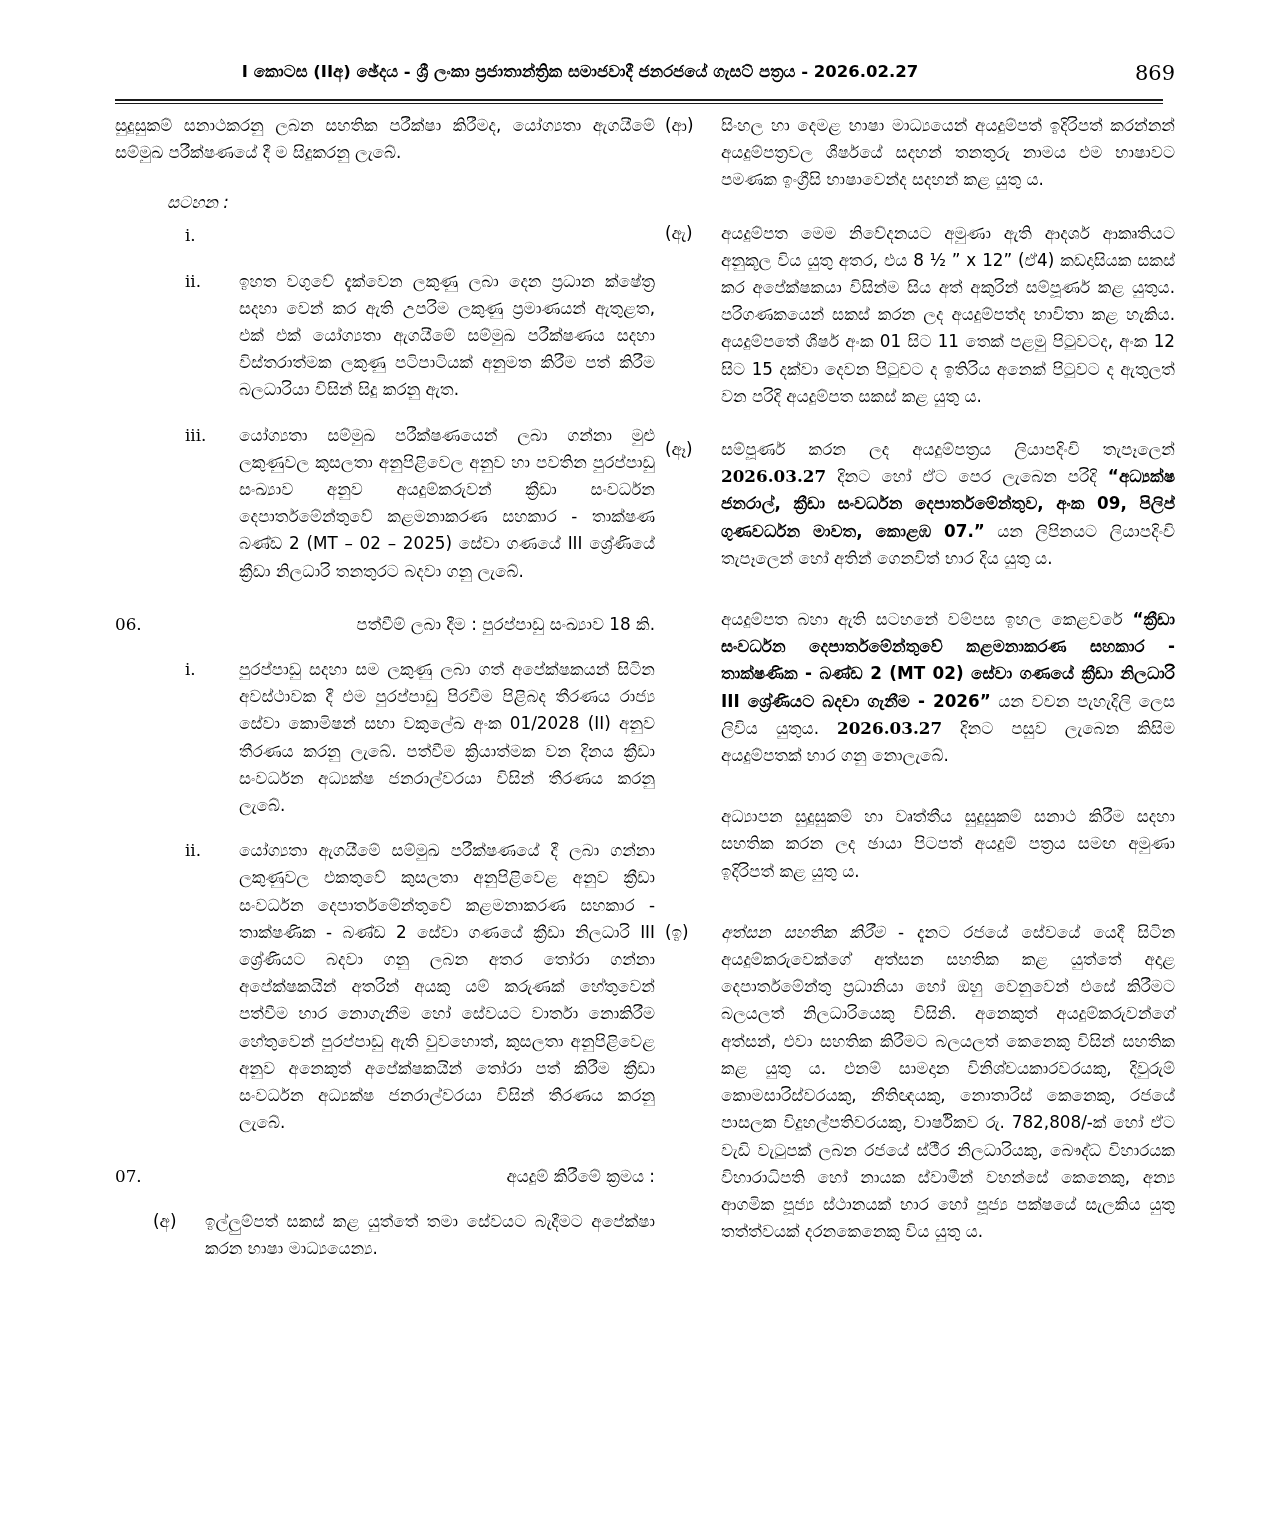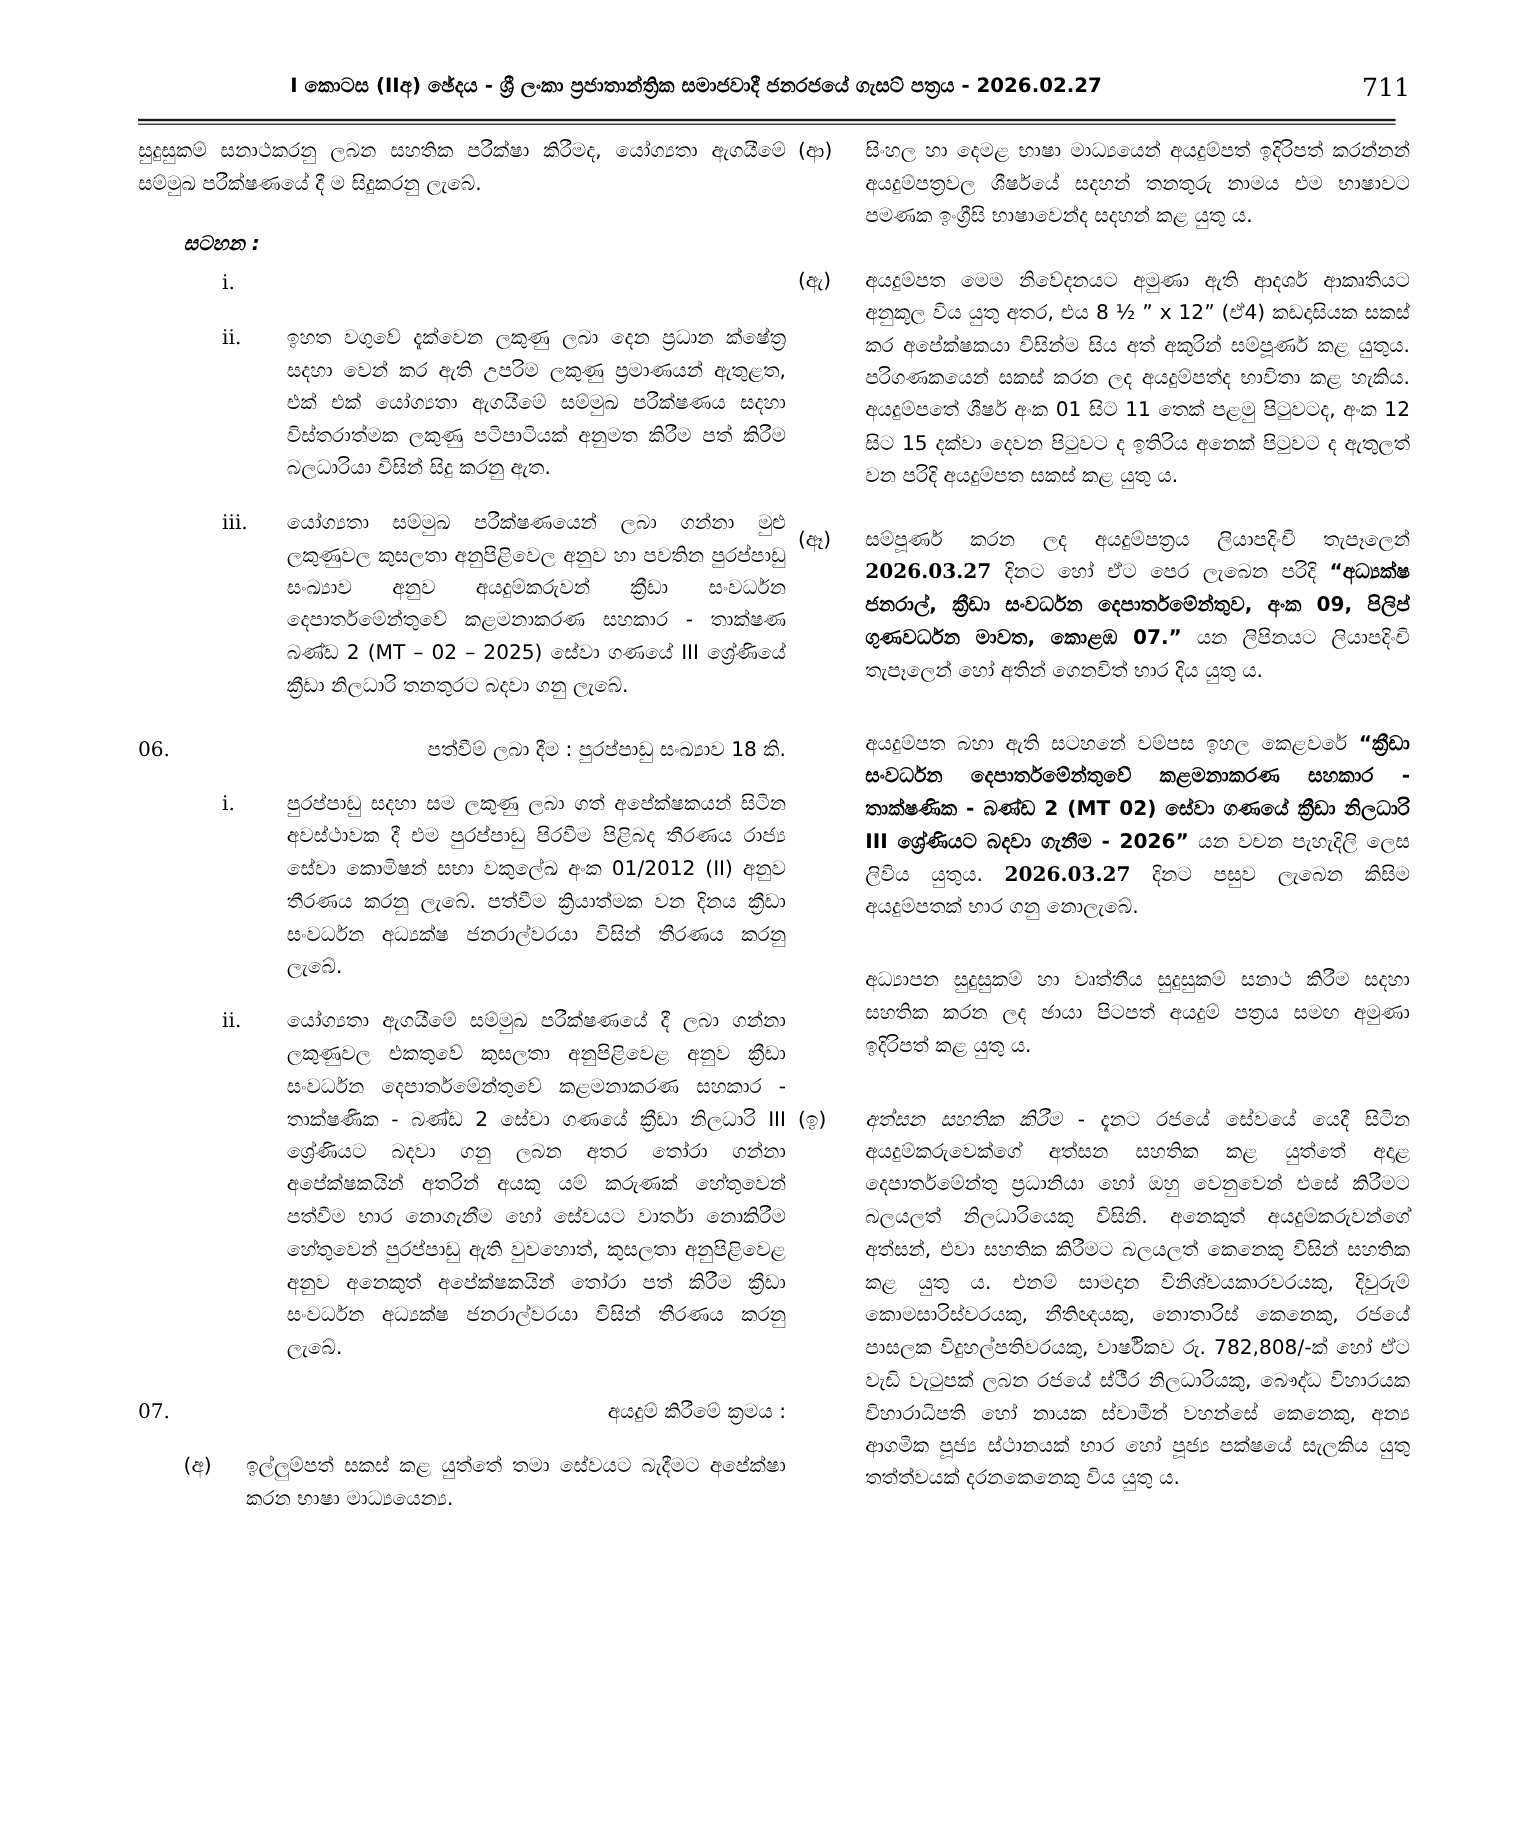--- a/index.html
+++ b/index.html
@@ -112,43 +112,43 @@
 
   .letter-right { margin-left: 0; }
   .letter-right .marker { width: 56px; text-align: left; }
 
   
   .indent-body { margin-left: 56px; }
 
   .note-label {
     font-size: 16.8px;
     font-style: italic;
-    font-weight: bold;
-    margin-left: 38px;
+    font-weight: normal;
+    margin-left: 52px;
   }
 
   .sp-xs { height: 10px; }
   .sp-s  { height: 18px; }
   .sp-m  { height: 26px; }
   .sp-l  { height: 34px; }
 
   .latin {
     font-family: "DejaVu Serif", "Liberation Serif", serif;
   }
   b, .bold { font-weight: bold; }
   i, .ital { font-style: italic; }
 </style>
 </head>
 <body>
 
 <div class="page">
 
   <div class="header">
     <div class="header-title">I කොටස (IIඅ) ඡේදය - ශ්‍රී ලංකා ප්‍රජාතාන්ත්‍රික සමාජවාදී ජනරජයේ ගැසට් පත්‍රය - 2026.02.27</div>
-    <div class="header-pageno latin">711</div>
+    <div class="header-pageno latin">869</div>
   </div>
   <div class="header-rule"></div>
 
   <div class="col col-left">
 
     <div class="para">සුදුසුකම් සනාථකරනු ලබන සහතික පරීක්ෂා කිරීමද, යෝග්‍යතා ඇගයීමේ සම්මුඛ පරීක්ෂණයේ දී ම සිදුකරනු ලැබේ.</div>
 
     <div class="sp-m"></div>
 
     <div class="note-label">සටහන :</div>
@@ -177,21 +177,21 @@
 
     <div class="row clause">
       <div class="marker latin">06.</div>
       <div class="body">පත්වීම් ලබා දීම : පුරප්පාඩු සංඛ්‍යාව 18 කි.</div>
     </div>
 
     <div class="sp-s"></div>
 
     <div class="row roman">
       <div class="marker latin">i.</div>
-      <div class="body">පුරප්පාඩු සදහා සම ලකුණු ලබා ගත් අපේක්ෂකයන් සිටින අවස්ථාවක දී එම පුරප්පාඩු පිරවීම පිළිබද තීරණය රාජ්‍ය සේවා කොමිෂන් සභා වකුලේඛ අංක 01/2012 (II) අනුව තීරණය කරනු ලැබේ. පත්වීම ක්‍රියාත්මක වන දිනය ක්‍රීඩා සංවර්ධන අධ්‍යක්ෂ ජනරාල්වරයා විසින් තීරණය කරනු ලැබේ.</div>
+      <div class="body">පුරප්පාඩු සදහා සම ලකුණු ලබා ගත් අපේක්ෂකයන් සිටින අවස්ථාවක දී එම පුරප්පාඩු පිරවීම පිළිබද තීරණය රාජ්‍ය සේවා කොමිෂන් සභා වකුලේඛ අංක 01/2028 (II) අනුව තීරණය කරනු ලැබේ. පත්වීම ක්‍රියාත්මක වන දිනය ක්‍රීඩා සංවර්ධන අධ්‍යක්ෂ ජනරාල්වරයා විසින් තීරණය කරනු ලැබේ.</div>
     </div>
 
     <div class="sp-s"></div>
 
     <div class="row roman">
       <div class="marker latin">ii.</div>
       <div class="body">යෝග්‍යතා ඇගයීමේ සම්මුඛ පරීක්ෂණයේ දී ලබා ගන්නා ලකුණුවල එකතුවේ කුසලතා අනුපිළිවෙළ අනුව ක්‍රීඩා සංවර්ධන දෙපාර්තමේන්තුවේ කළමනාකරණ සහකාර - තාක්ෂණික - බණ්ඩ 2 සේවා ගණයේ ක්‍රීඩා නිලධාරි III ශ්‍රේණියට බදවා ගනු ලබන අතර තෝරා ගන්නා අපේක්ෂකයින් අතරින් අයකු යම් කරුණක් හේතුවෙන් පත්වීම භාර නොගැනීම හෝ සේවයට වාර්තා නොකිරීම හේතුවෙන් පුරප්පාඩු ඇති වුවහොත්, කුසලතා අනුපිළිවෙළ අනුව අනෙකුත් අපේක්ෂකයින් තෝරා පත් කිරීම ක්‍රීඩා සංවර්ධන අධ්‍යක්ෂ ජනරාල්වරයා විසින් තීරණය කරනු ලැබේ.</div>
     </div>
 
     <div class="sp-m"></div>

